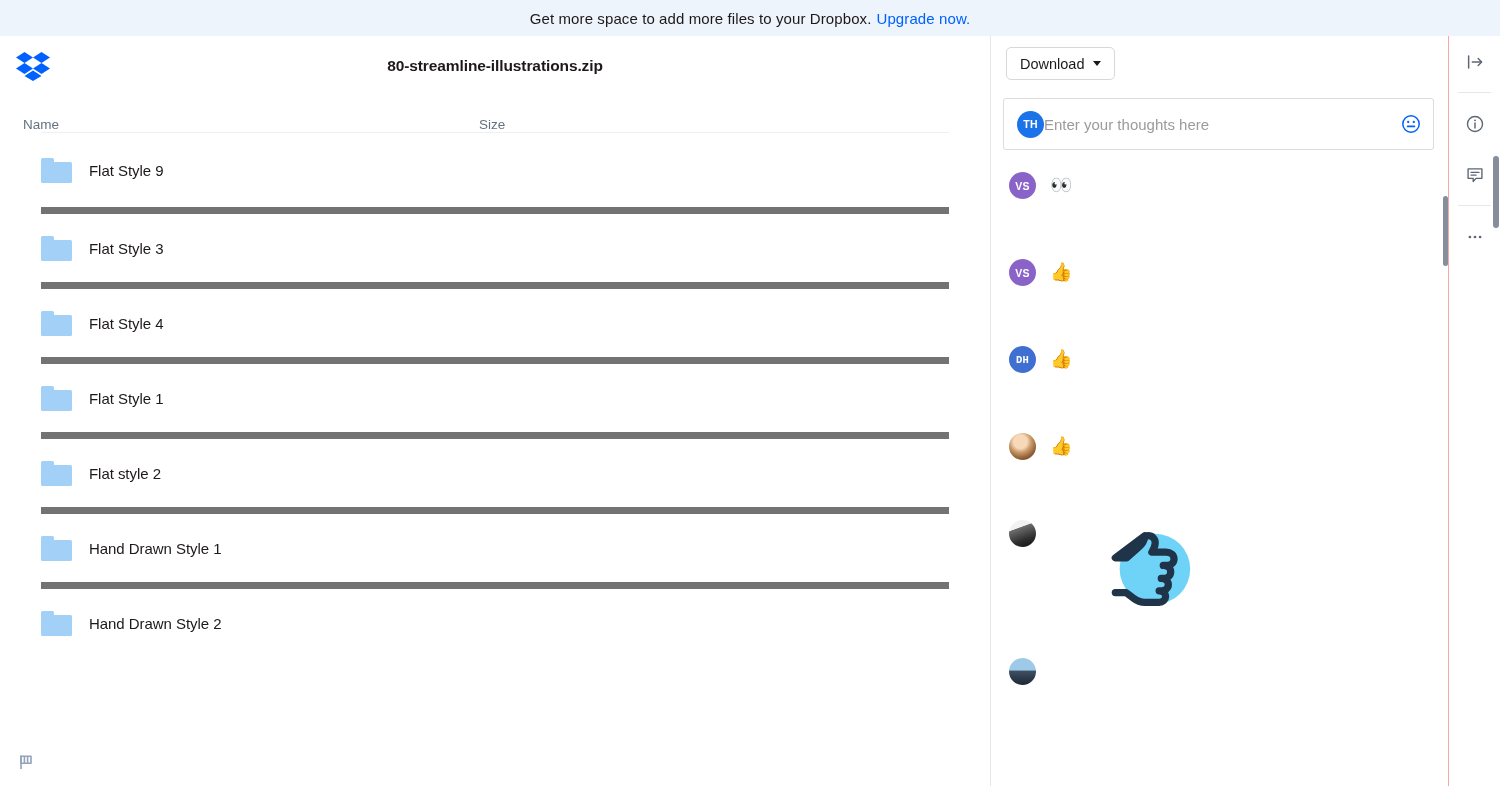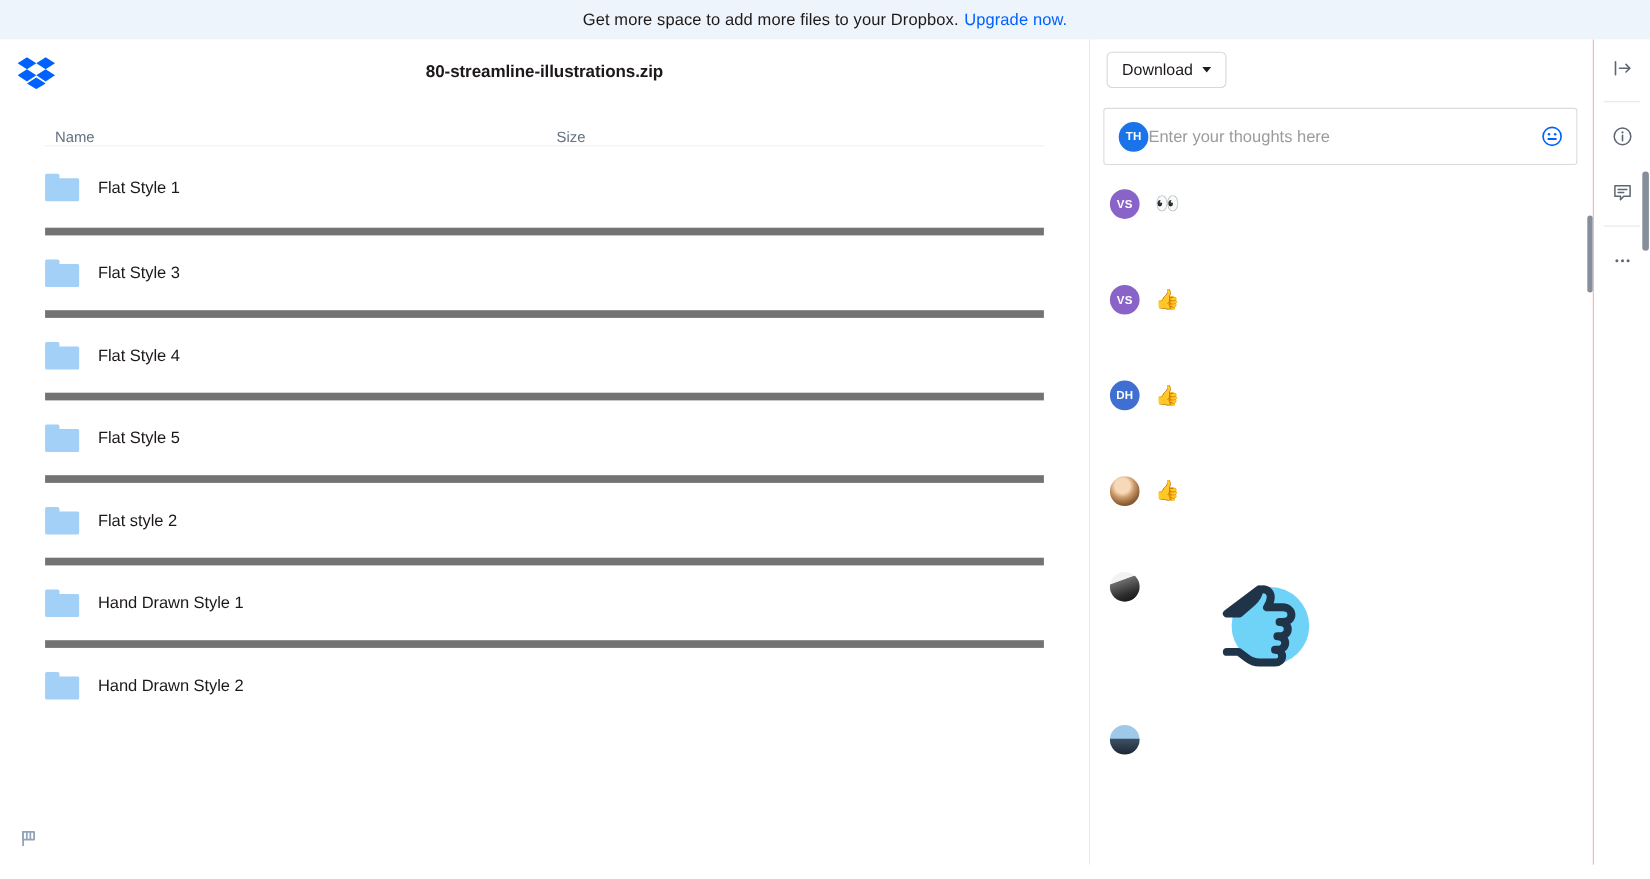--- a/index.html
+++ b/index.html
@@ -63,21 +63,21 @@
     font-weight: bold;
     color: #1e1919;
     letter-spacing: -0.1px;
     pointer-events: none;
   }
 
   .col-head {
     display: flex;
     align-items: flex-end;
     height: 36px;
-    padding: 0 50px;
+    padding: 0 23px;
     font-size: 13.5px;
     color: #637282;
   }
   .col-name { width: 456px; }
   .col-size { width: 200px; }
 
   .rows { padding: 0 41px; }
   .row {
     height: 75px;
     display: flex;
@@ -288,42 +288,42 @@
       <div class="col-name">Name</div>
       <div class="col-size">Size</div>
     </div>
 
     <div class="rows" id="rows-container">
         <div class="row">
           <span class="folder-ico">
             <span class="tab" style="background: rgb(162, 208, 247);"></span>
             <span class="body" style="background: rgb(162, 208, 247);"></span>
           </span>
+          <span class="row-name">Flat Style 9</span>
+        </div>
+        <div class="row">
+          <span class="folder-ico">
+            <span class="tab" style="background: rgb(162, 208, 247);"></span>
+            <span class="body" style="background: rgb(162, 208, 247);"></span>
+          </span>
+          <span class="row-name">Flat Style 3</span>
+        </div>
+        <div class="row">
+          <span class="folder-ico">
+            <span class="tab" style="background: rgb(162, 208, 247);"></span>
+            <span class="body" style="background: rgb(162, 208, 247);"></span>
+          </span>
+          <span class="row-name">Flat Style 4</span>
+        </div>
+        <div class="row">
+          <span class="folder-ico">
+            <span class="tab" style="background: rgb(162, 208, 247);"></span>
+            <span class="body" style="background: rgb(162, 208, 247);"></span>
+          </span>
           <span class="row-name">Flat Style 1</span>
-        </div>
-        <div class="row">
-          <span class="folder-ico">
-            <span class="tab" style="background: rgb(162, 208, 247);"></span>
-            <span class="body" style="background: rgb(162, 208, 247);"></span>
-          </span>
-          <span class="row-name">Flat Style 3</span>
-        </div>
-        <div class="row">
-          <span class="folder-ico">
-            <span class="tab" style="background: rgb(162, 208, 247);"></span>
-            <span class="body" style="background: rgb(162, 208, 247);"></span>
-          </span>
-          <span class="row-name">Flat Style 4</span>
-        </div>
-        <div class="row">
-          <span class="folder-ico">
-            <span class="tab" style="background: rgb(162, 208, 247);"></span>
-            <span class="body" style="background: rgb(162, 208, 247);"></span>
-          </span>
-          <span class="row-name">Flat Style 5</span>
         </div>
         <div class="row">
           <span class="folder-ico">
             <span class="tab" style="background: rgb(162, 208, 247);"></span>
             <span class="body" style="background: rgb(162, 208, 247);"></span>
           </span>
           <span class="row-name">Flat style 2</span>
         </div>
         <div class="row">
           <span class="folder-ico">
@@ -383,21 +383,21 @@
           </span>
           <div class="c-body"><span class="c-emoji">👀</span></div>
         </div>
         <div class="c-item">
           <span class="avatar" style="background: rgb(138, 99, 200);">
             <span>VS</span>
           </span>
           <div class="c-body"><span class="c-emoji">👍</span></div>
         </div>
         <div class="c-item">
-          <span class="avatar" style="background: rgb(63, 111, 208);">
+          <span class="avatar" style="background: rgb(63, 111, 208); font-family: Liberation Mono, monospace;">
             <span>DH</span>
           </span>
           <div class="c-body"><span class="c-emoji">👍</span></div>
         </div>
         <div class="c-item">
           <span class="avatar photo-av av-photo-1"></span>
           <div class="c-body"><span class="c-emoji">👍</span></div>
         </div>
         <div class="c-item sticker-item">
           <span class="avatar photo-av av-photo-2"></span>

